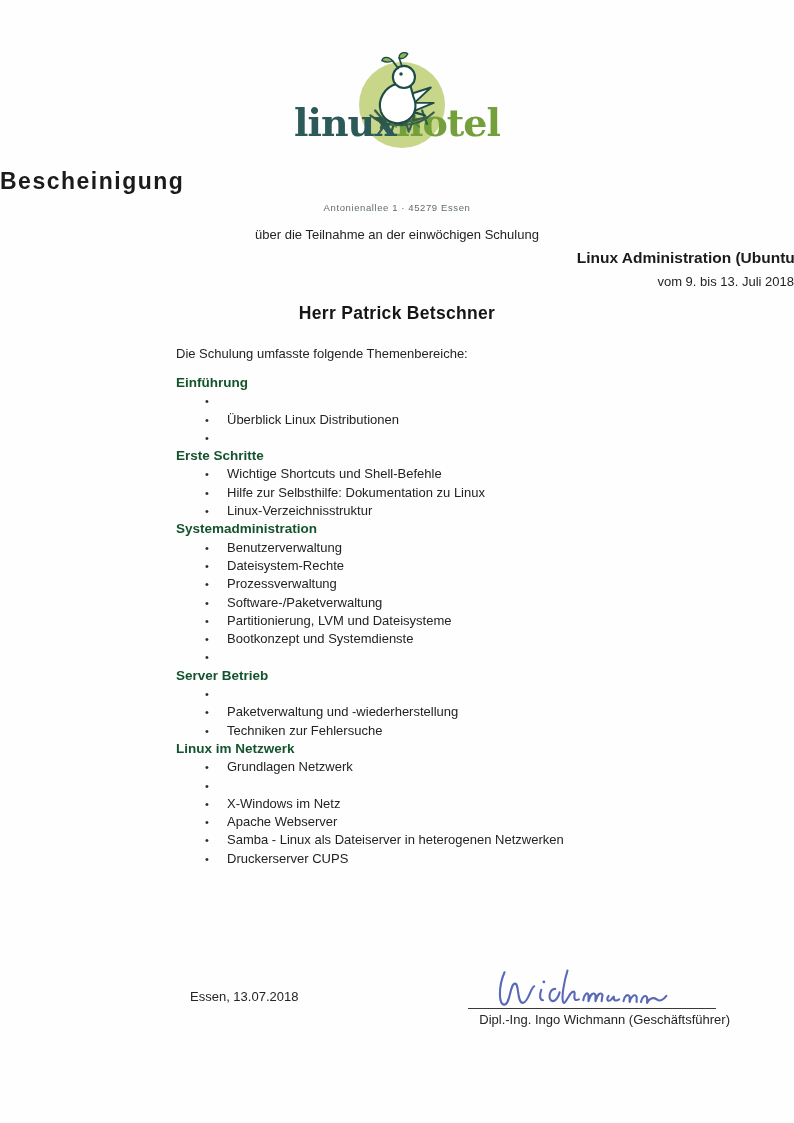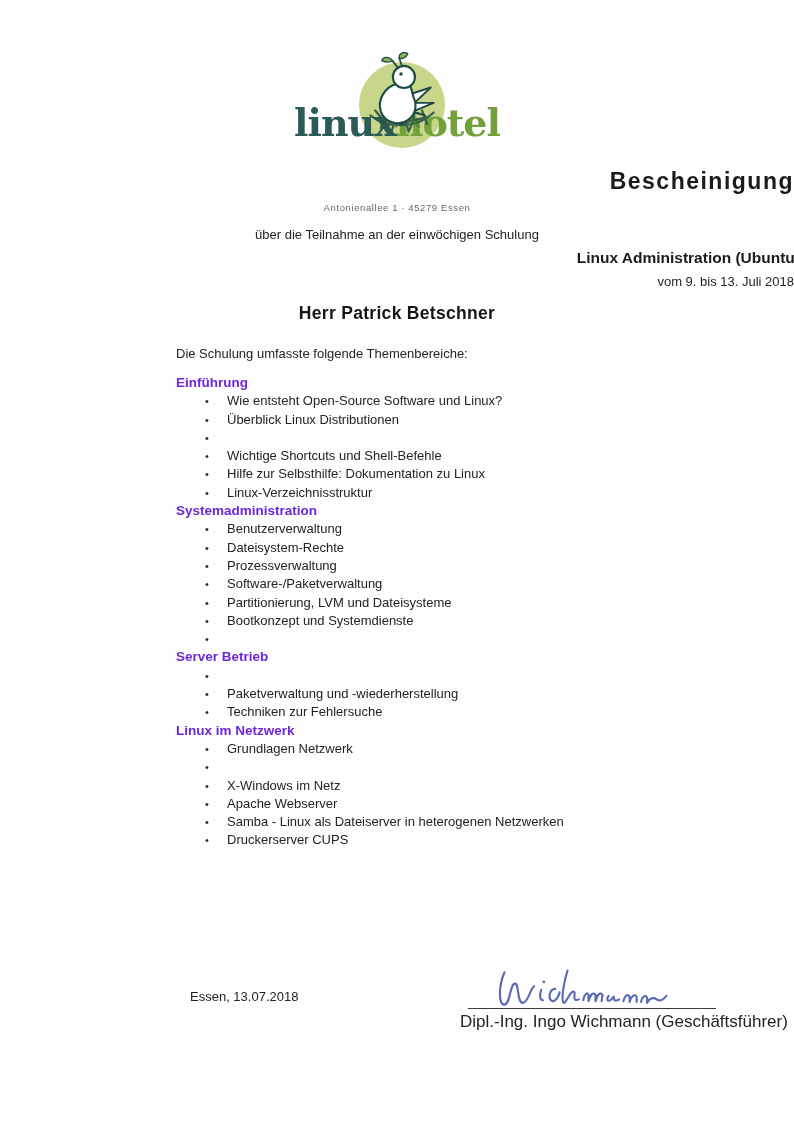--- a/index.html
+++ b/index.html
@@ -68,21 +68,21 @@
     letter-spacing: 0.6px;
     color: #5f6f63;
   }
 
   
   .doc-title {
     position: absolute;
     top: 168px;
     left: 0;
     width: 100%;
-    text-align: right;
+    text-align: left;
     font-size: 23px;
     font-weight: bold;
     letter-spacing: 1.5px;
     color: #1b1b1b;
   }
   .intro-line1 {
     position: absolute;
     top: 227px;
     left: 0; width: 100%;
     text-align: center;
@@ -128,21 +128,21 @@
   .topics-list {
     position: absolute;
     top: 374px;
     left: 176px;
     width: 520px;
   }
   .sec-heading {
     font-size: 13.5px;
     font-weight: bold;
     line-height: 18.3px;
-    color: #6d28d9;
+    color: #14532d;
   }
   .topic-item {
     display: flex;
     align-items: baseline;
     line-height: 18.3px;
     font-size: 13px;
     color: #232323;
   }
   .topic-item .bullet {
     display: inline-block;
@@ -176,21 +176,21 @@
     left: 468px;
     width: 248px;
     height: 1px;
     background: #3a3a3a;
   }
   .signatory {
     position: absolute;
     top: 1012px;
     left: 460px;
     width: 270px;
-    font-size: 17px;
+    font-size: 13px;
     color: #242424;
     white-space: nowrap;
     text-align: right;
   }
 </style>
 </head>
 <body>
 
 <div class="page">
 
@@ -240,29 +240,29 @@
   <div class="intro-line1">über die Teilnahme an der einwöchigen Schulung</div>
   <div class="intro-course">Linux Administration (Ubuntu)</div>
   <div class="intro-daterange">vom 9. bis 13. Juli 2018</div>
   <div class="participant">Herr Patrick Betschner</div>
   <div class="topics-intro">Die Schulung umfasste folgende Themenbereiche:</div>
 
   <div class="topics-list">
       <div class="sec-heading">Einführung</div>
       <div class="topic-item">
         <span class="bullet">•</span>
-        <span class="topic-text">Wie entsteht Open-Source Software und Linux?</span>
       </div>
       <div class="topic-item">
         <span class="bullet">•</span>
         <span class="topic-text">Überblick Linux Distributionen</span>
       </div>
       <div class="topic-item">
         <span class="bullet">•</span>
       </div>
+      <div class="sec-heading">Erste Schritte</div>
       <div class="topic-item">
         <span class="bullet">•</span>
         <span class="topic-text">Wichtige Shortcuts und Shell-Befehle</span>
       </div>
       <div class="topic-item">
         <span class="bullet">•</span>
         <span class="topic-text">Hilfe zur Selbsthilfe: Dokumentation zu Linux</span>
       </div>
       <div class="topic-item">
         <span class="bullet">•</span>

